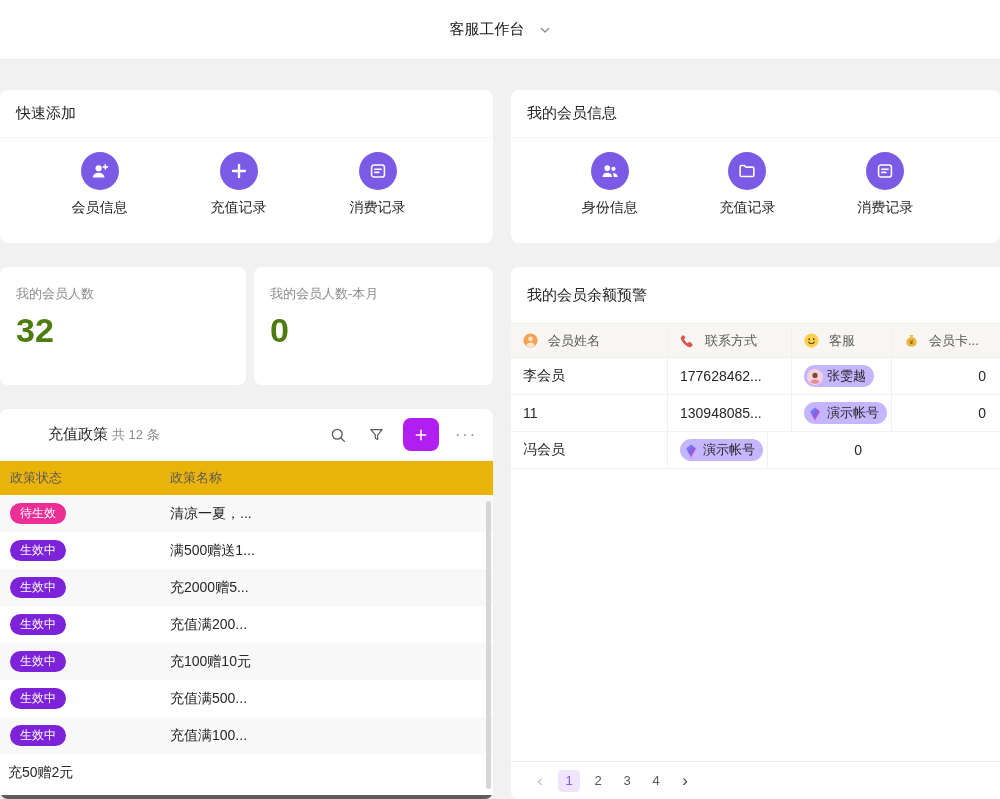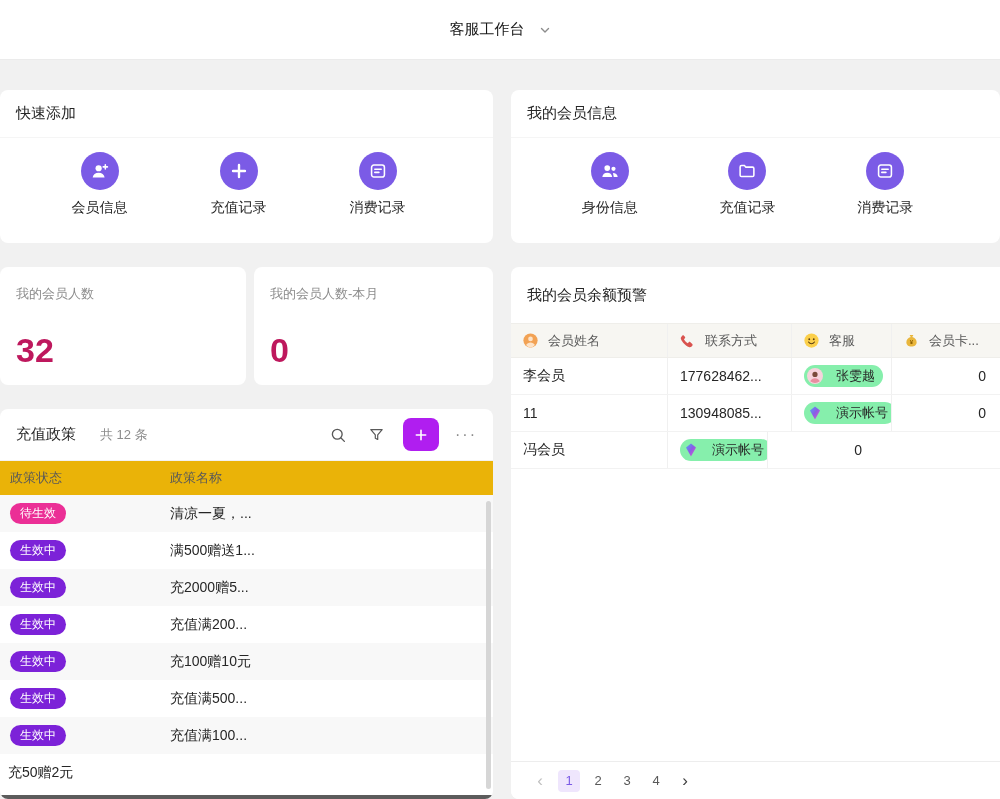--- a/index.html
+++ b/index.html
@@ -40,57 +40,57 @@
   .icon-item { display:flex; flex-direction:column; align-items:center; gap:9px; cursor:pointer; }
   .icon-circle {
     width:38px; height:38px; border-radius:50%;
     background:#7b5be6;
     display:flex; align-items:center; justify-content:center;
   }
   .icon-item .lbl { font-size:14px; color:#262626; }
 
   
   .stat-label { font-size:13px; color:#8c8c8c; padding:18px 16px 0 16px; }
-  .stat-value { font-size:34px; font-weight:700; color:#be185d; padding:8px 16px 0 16px;margin-top:20px; }
+  .stat-value { font-size:34px; font-weight:700; color:#4d7c0f; padding:8px 16px 0 16px; }
 
   
   .card-balance .card-head { height:56px; justify-content:space-between; }
   .more-btn { color:#8c8c8c; font-size:16px; letter-spacing:2px; cursor:pointer; line-height:1; }
   .rtable { width:501px; }
   .rtable .hd, .rtable .tr { display:flex; }
   .rtable .hd { background:#f7f6f2; height:35px; border-top:1px solid #efeeea; border-bottom:1px solid #efeeea; }
   .rtable .hd .cell { display:flex; align-items:center; gap:10px; font-size:13px; color:#595959; }
   .rtable .cell { padding:0 12px; display:flex; align-items:center; height:100%; overflow:hidden; white-space:nowrap; }
   .rtable .c-name  { width:157px; border-right:1px solid #f0f0f0; }
   .rtable .c-phone { width:124px; border-right:1px solid #f0f0f0; }
   .rtable .c-agent { width:100px; border-right:1px solid #f0f0f0; }
   .rtable .c-bal   { width:120px; justify-content:flex-end; padding-right:26px; }
   .rtable .tr { height:37px; border-bottom:1px solid #f2f2f2; font-size:14px; color:#262626; background:#fff; }
   .agent-pill {
-    display:flex; align-items:center; gap:13px;
-    background:#86efac; border-radius:12px; padding:2px 8px 2px 3px;
+    display:flex; align-items:flex-end; gap:4px;
+    background:#c4b5fd; border-radius:12px; padding:2px 8px 2px 3px;
     font-size:13px; color:#262626;
   }
   .balance-footer {
     position:absolute; left:0; bottom:0; width:100%; height:38px;
     border-top:1px solid #ededed; background:#fff;
     display:flex; align-items:center; gap:7px; padding-left:18px;
   }
   .pg-item {
     min-width:22px; height:22px; border-radius:4px;
     display:flex; align-items:center; justify-content:center;
     font-size:13px; color:#595959; cursor:pointer;
   }
   .pg-prev { color:#c0c0c0; font-size:17px; }
   .pg-next { color:#404040; font-size:17px; }
   .pg-active { background:#efe6fd; color:#7b5be6; }
 
   
   .card-policy .card-head { height:52px; border-bottom:1px solid #f2f2f2; justify-content:space-between; }
-  .policy-title-wrap { display:flex; align-items:flex-end; gap:24px; }
+  .policy-title-wrap { display:flex; align-items:flex-end; gap:4px;margin-left:32px; }
   .policy-count { font-size:13px; color:#8c8c8c; }
   .policy-tools { display:flex; align-items:center; gap:16px; }
   .tool-icon { width:22px; height:22px; display:flex; align-items:center; justify-content:center; cursor:pointer; }
   .add-btn {
     width:36px; height:33px; border-radius:8px; background:#b01ef0;
     display:flex; align-items:center; justify-content:center; cursor:pointer; border:none;
   }
   .ltable .hd { display:flex; height:34px; background:#eab308; align-items:center; font-size:13px; color:#595959; }
   .ltable .col-status { width:162px; padding-left:10px; }
   .ltable .col-name   { flex:1; padding-left:8px; }

